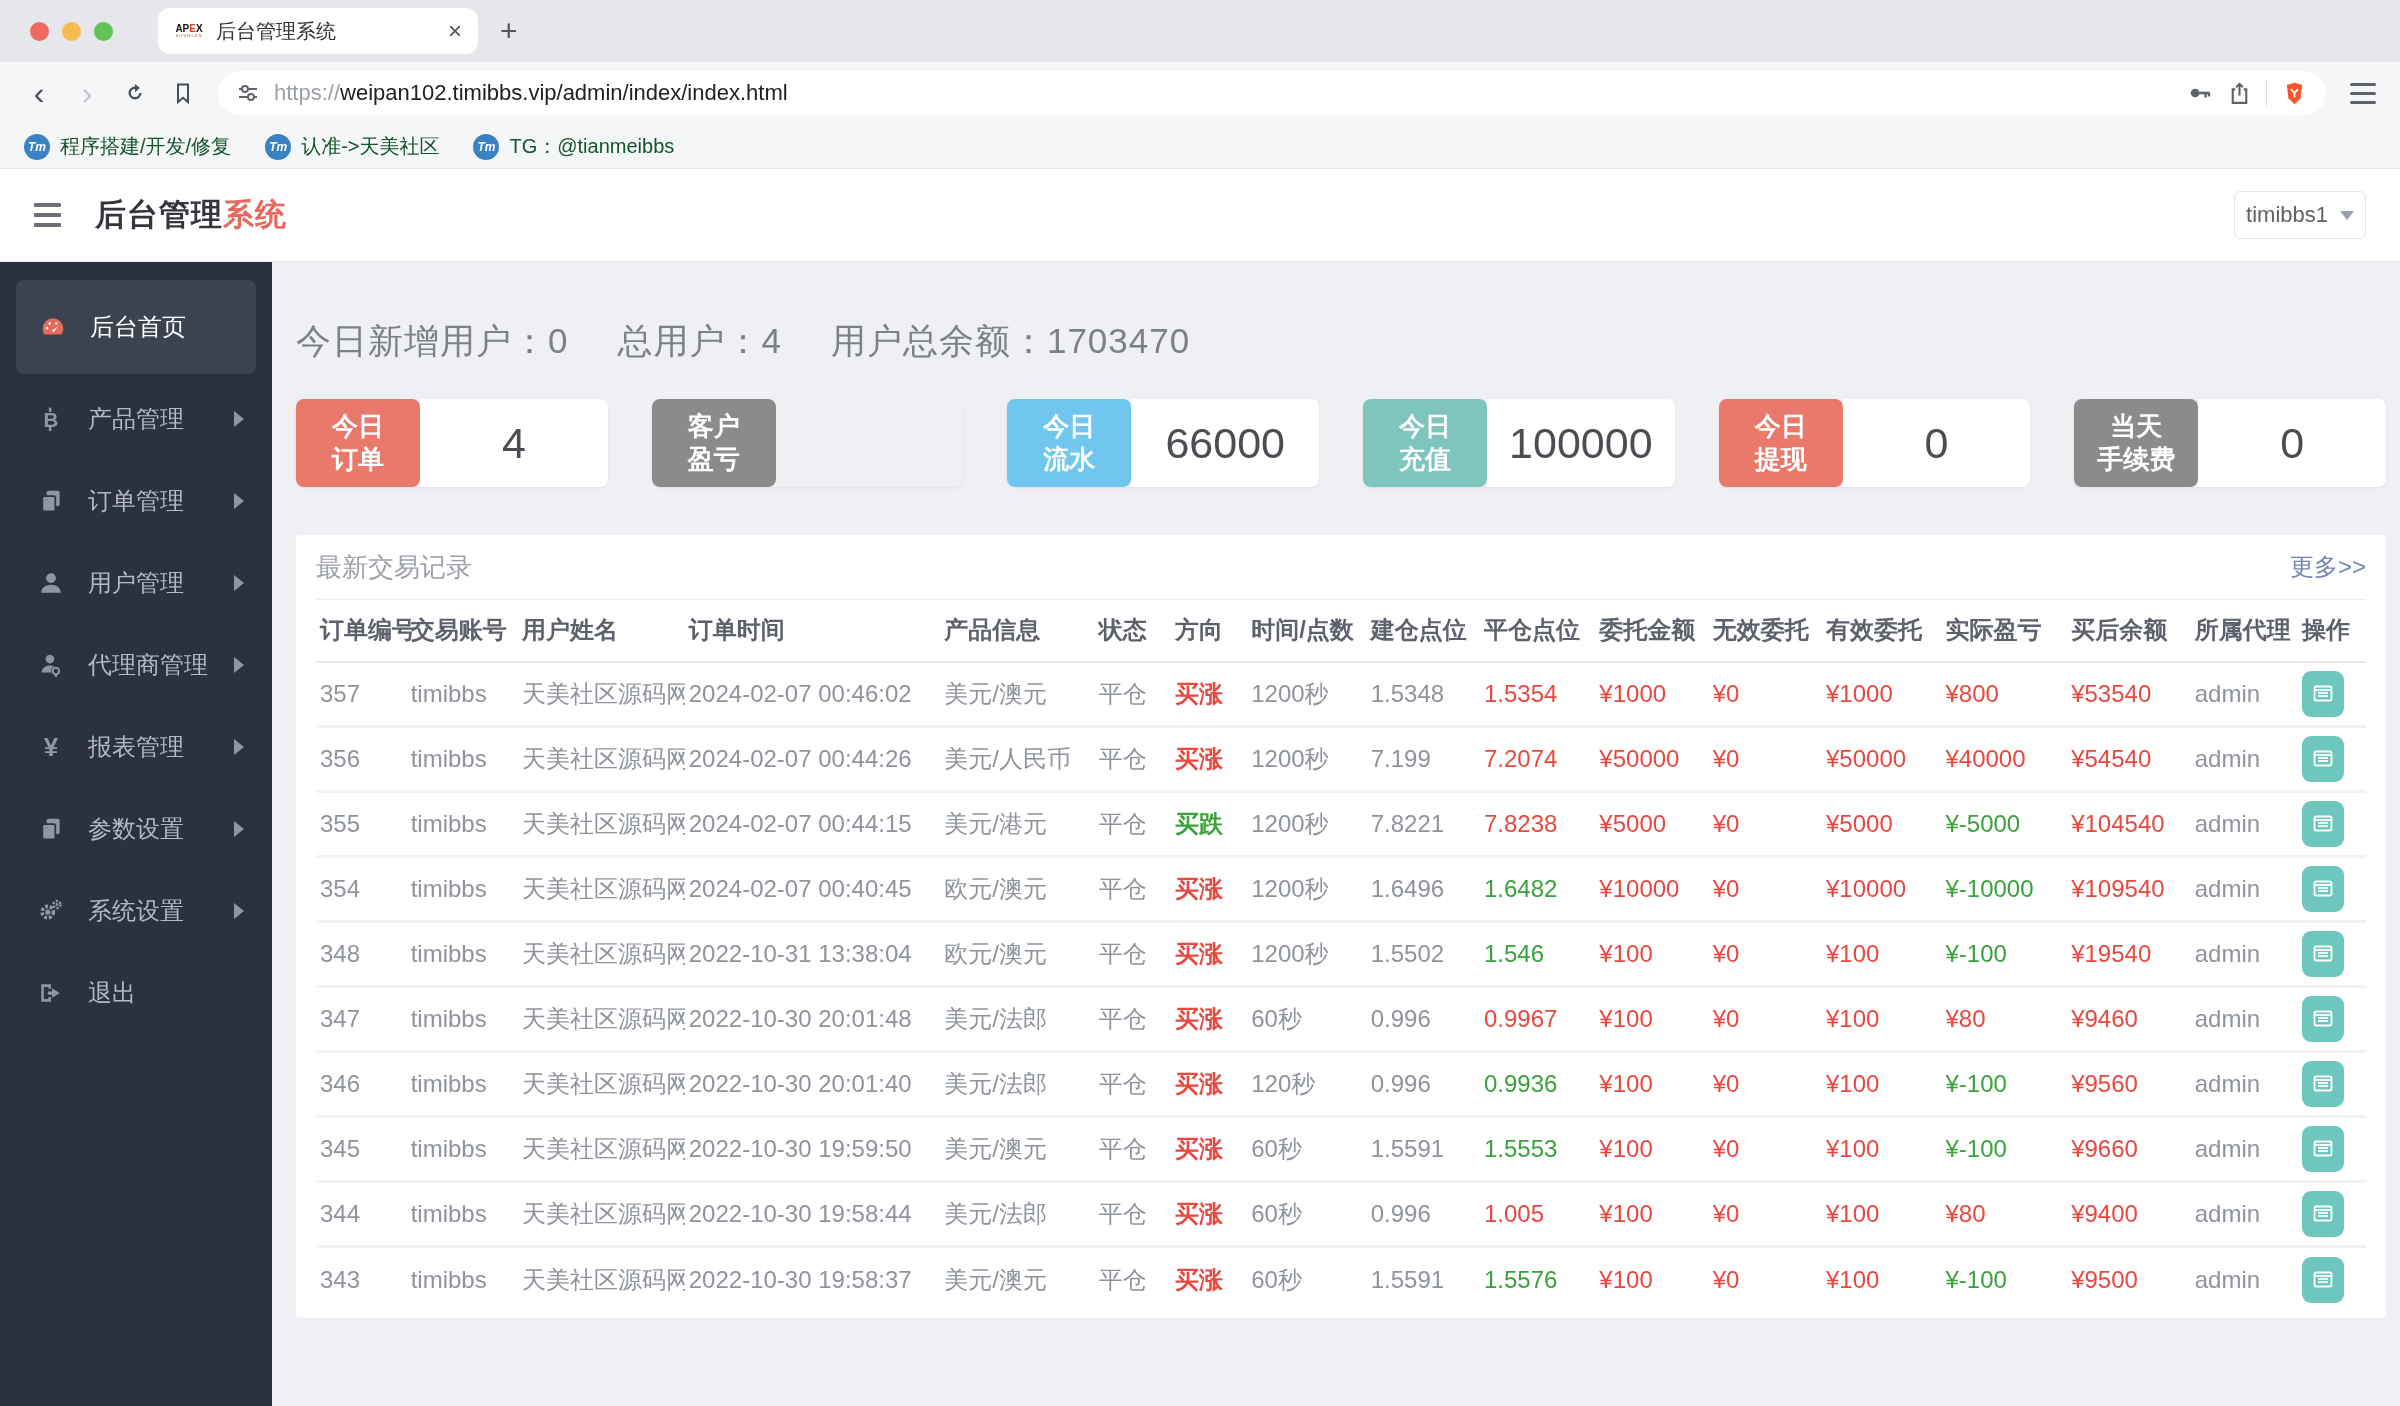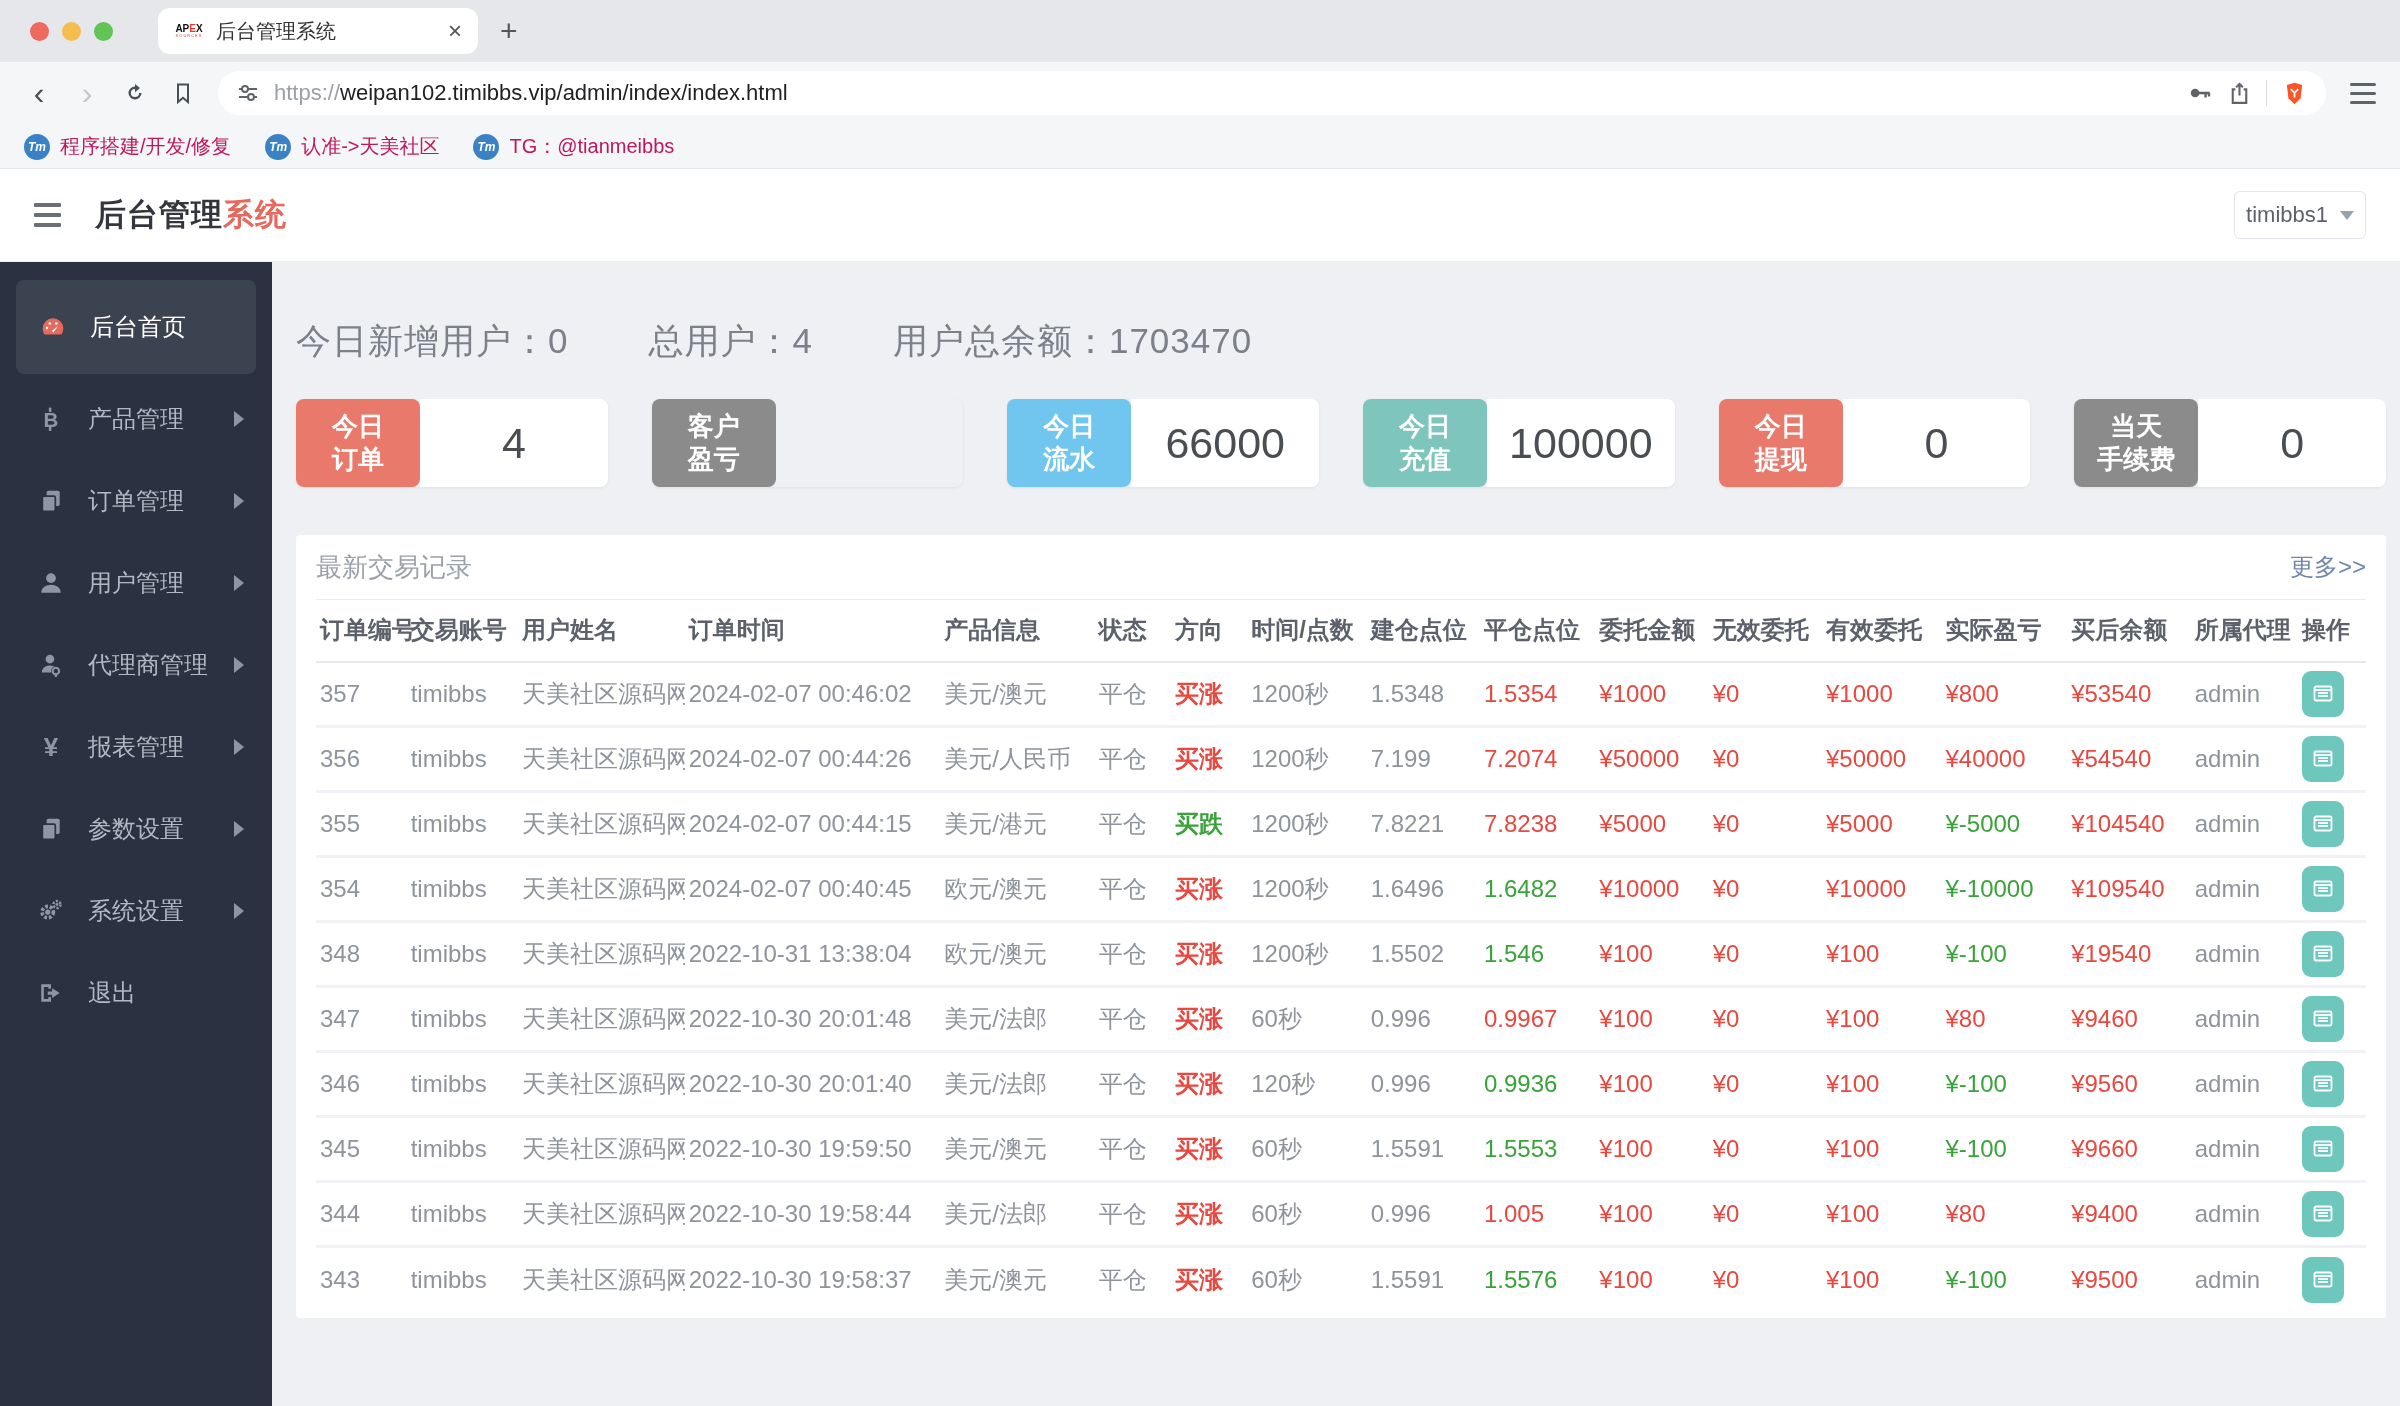--- a/index.html
+++ b/index.html
@@ -32,21 +32,21 @@
   .url-text{font-size:22px;color:#202124;white-space:nowrap;overflow:hidden;flex:1;}
   .url-text .scheme{color:#9aa0a6;}
   .urlbar svg,.toolbar svg{flex:none;}
   .url-div{width:1px;height:26px;background:#dadce0;}
   .menu-icn{display:flex;flex-direction:column;gap:6px;margin-left:10px;margin-right:6px;}
   .menu-icn i{display:block;width:26px;height:3px;background:#5f6368;border-radius:2px;}
 
   .bookmarks{height:45px;background:#f5f6f8;display:flex;align-items:center;gap:34px;padding:0 24px;border-bottom:1px solid #e4e6e9;}
   .bm{display:flex;align-items:flex-end;gap:10px;cursor:pointer;}
   .bm-icon{width:26px;height:26px;border-radius:50%;background:#3b82c4;color:#fff;font-size:12px;font-style:italic;font-weight:bold;display:flex;align-items:center;justify-content:center;}
-  .bm-label{font-size:20px;color:#be185d;}
+  .bm-label{font-size:20px;color:#14532d;}
 
   
   .app-header{height:93px;background:#fff;display:flex;align-items:center;padding:0 34px;border-bottom:1px solid #ebedf0;}
   .burger{display:flex;flex-direction:column;gap:6px;margin-right:34px;cursor:pointer;}
   .burger i{display:block;width:27px;height:4px;background:#6b6f76;border-radius:1px;}
   .logo{font-size:31px;font-weight:bold;color:#33373d;letter-spacing:1px;}
   .logo .red{color:var(--accent-red);}
   .user-chip{margin-left:auto;border:1px solid #e3e5ec;border-radius:6px;height:48px;display:flex;align-items:center;gap:12px;padding:0 11px;cursor:pointer;background:#fff;}
   .user-chip span{font-size:22px;color:#5f6368;}
   .caret-down{width:0;height:0;border-left:7px solid transparent;border-right:7px solid transparent;border-top:9px solid #9aa0ac;}
@@ -58,21 +58,21 @@
   .side-item .slabel{font-size:24px;color:#b3b9c4;margin-left:24px;}
   .side-item.pill{margin:4px 16px 4px 16px;padding:0 18px 0 24px;height:94px;border-radius:8px;background:#3b4250;}
   .side-item.pill .slabel{color:#fff;}
   .sicon{width:26px;height:26px;display:flex;align-items:center;justify-content:center;}
   .sicon svg{width:26px;height:26px;fill:#8f96a3;}
   .side-item.pill .sicon svg{fill:var(--accent-red);}
   .sicon .ytxt{font-size:26px;font-weight:bold;color:#8f96a3;line-height:1;}
   .caret-right{width:0;height:0;border-top:8px solid transparent;border-bottom:8px solid transparent;border-left:10px solid #8f96a3;margin-left:auto;}
 
   .main{flex:1;padding:0 14px 0 24px;overflow:hidden;}
-  .stats-line{display:flex;gap:80px;margin-top:56px;align-items:center;}
+  .stats-line{display:flex;gap:49px;margin-top:56px;align-items:center;}
   .stat-pair{font-size:35px;color:#7d8088;font-weight:500;letter-spacing:1px;}
   .stat-pair b{font-weight:500;}
 
   .cards{display:flex;gap:44px;margin-top:34px;}
   .stat-card{display:flex;width:312px;height:88px;border-radius:8px;box-shadow:0 1px 3px rgba(0,0,0,.07);}
   .stat-label{width:124px;border-radius:8px;color:#fff;font-size:26px;font-weight:bold;display:flex;flex-direction:column;align-items:center;justify-content:center;line-height:33px;flex:none;}
   .stat-value{flex:1;background:#fff;border-radius:0 8px 8px 0;display:flex;align-items:center;justify-content:center;font-size:43px;font-weight:300;color:#4a4d52;}
 
   .panel{background:#fff;border-radius:4px;margin-top:48px;padding:0 20px 6px 20px;}
   .panel-head{height:64px;display:flex;align-items:center;}

